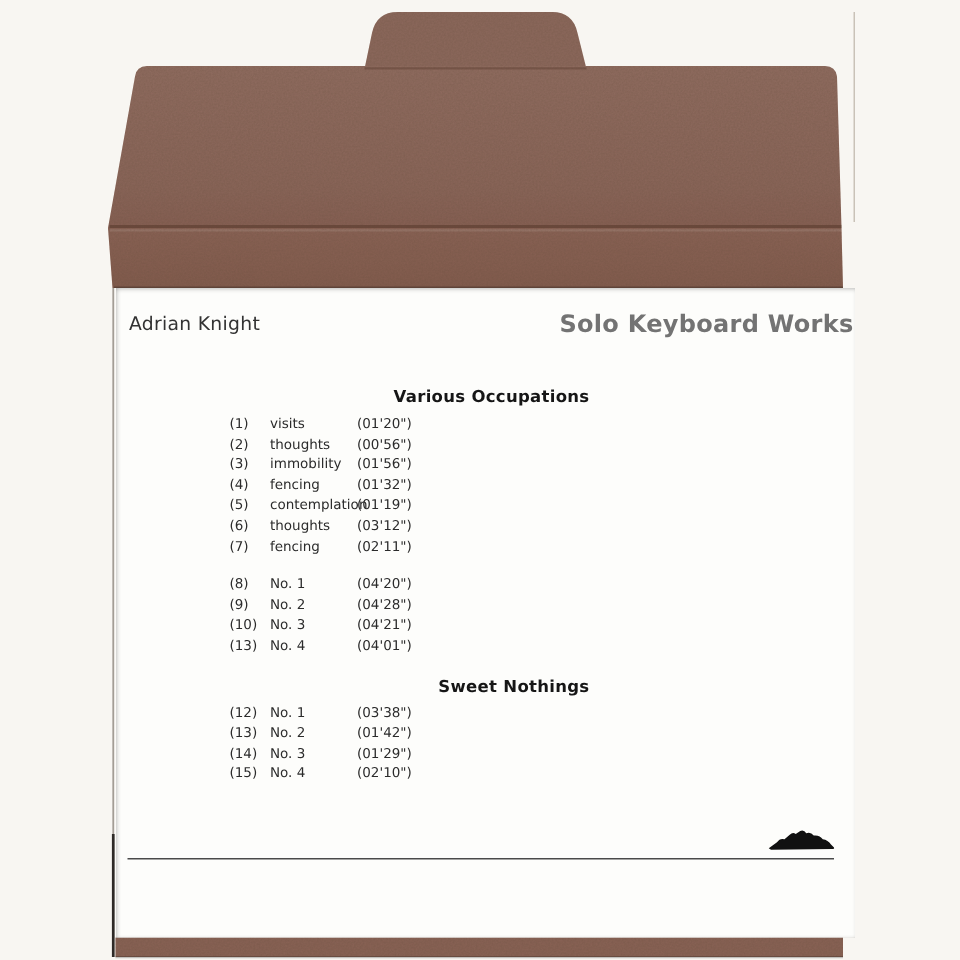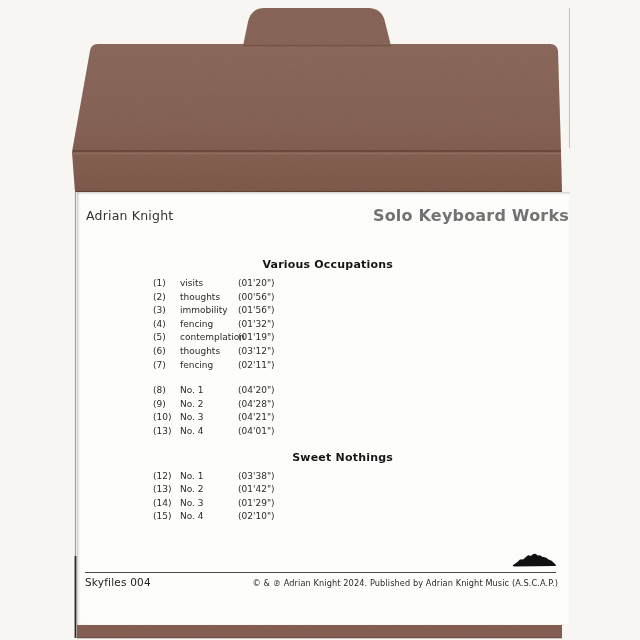--- a/index.html
+++ b/index.html
@@ -204,19 +204,15 @@
 </div>
   </div>
 </div>
 
     <svg class="insert-logo" viewBox="0 0 45 17" xmlns="http://www.w3.org/2000/svg">
       <path fill="#111111" d="M0.5,15.5 L6,11.5 Q8,8.5 11,9.5 L14.5,6.5 Q16.5,4.5 18.5,6 L21.5,4 Q24,3 25.5,5.5 Q28.5,4.5 30.5,7 Q34.5,6.5 36.5,9.5 Q40,10 42,13 L44,15 Q44.5,16 42.5,16 L2,16.5 Z"></path>
     </svg>
 
     <div class="footer-divider"></div>
 
-    <div class="insert-footer">
-      <span class="catalog-number">Skyfiles 004</span>
-      <span class="copyright-line">© &amp; ℗ Adrian Knight 2024. Published by Adrian Knight Music (A.S.C.A.P.)</span>
-    </div>
 
   </div>
 </div>
 
 </body></html>

